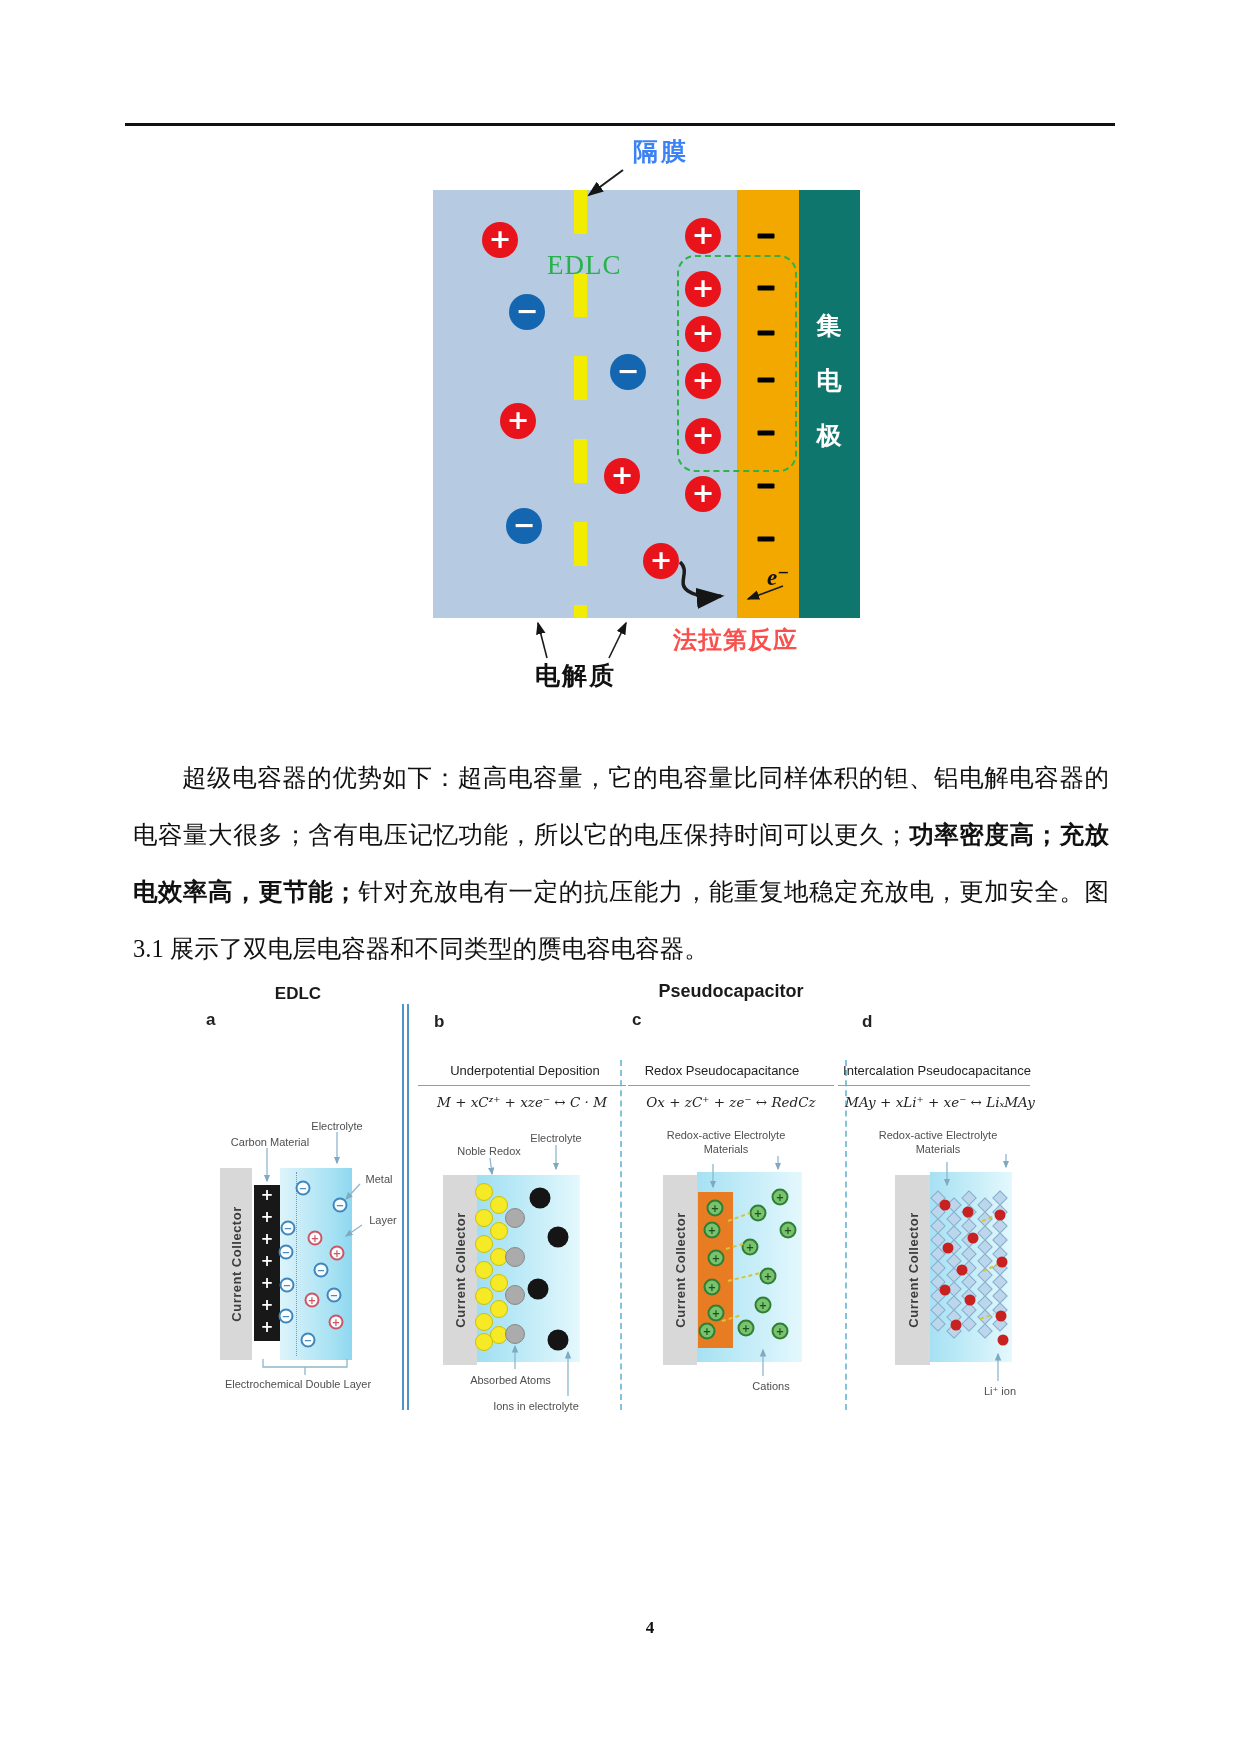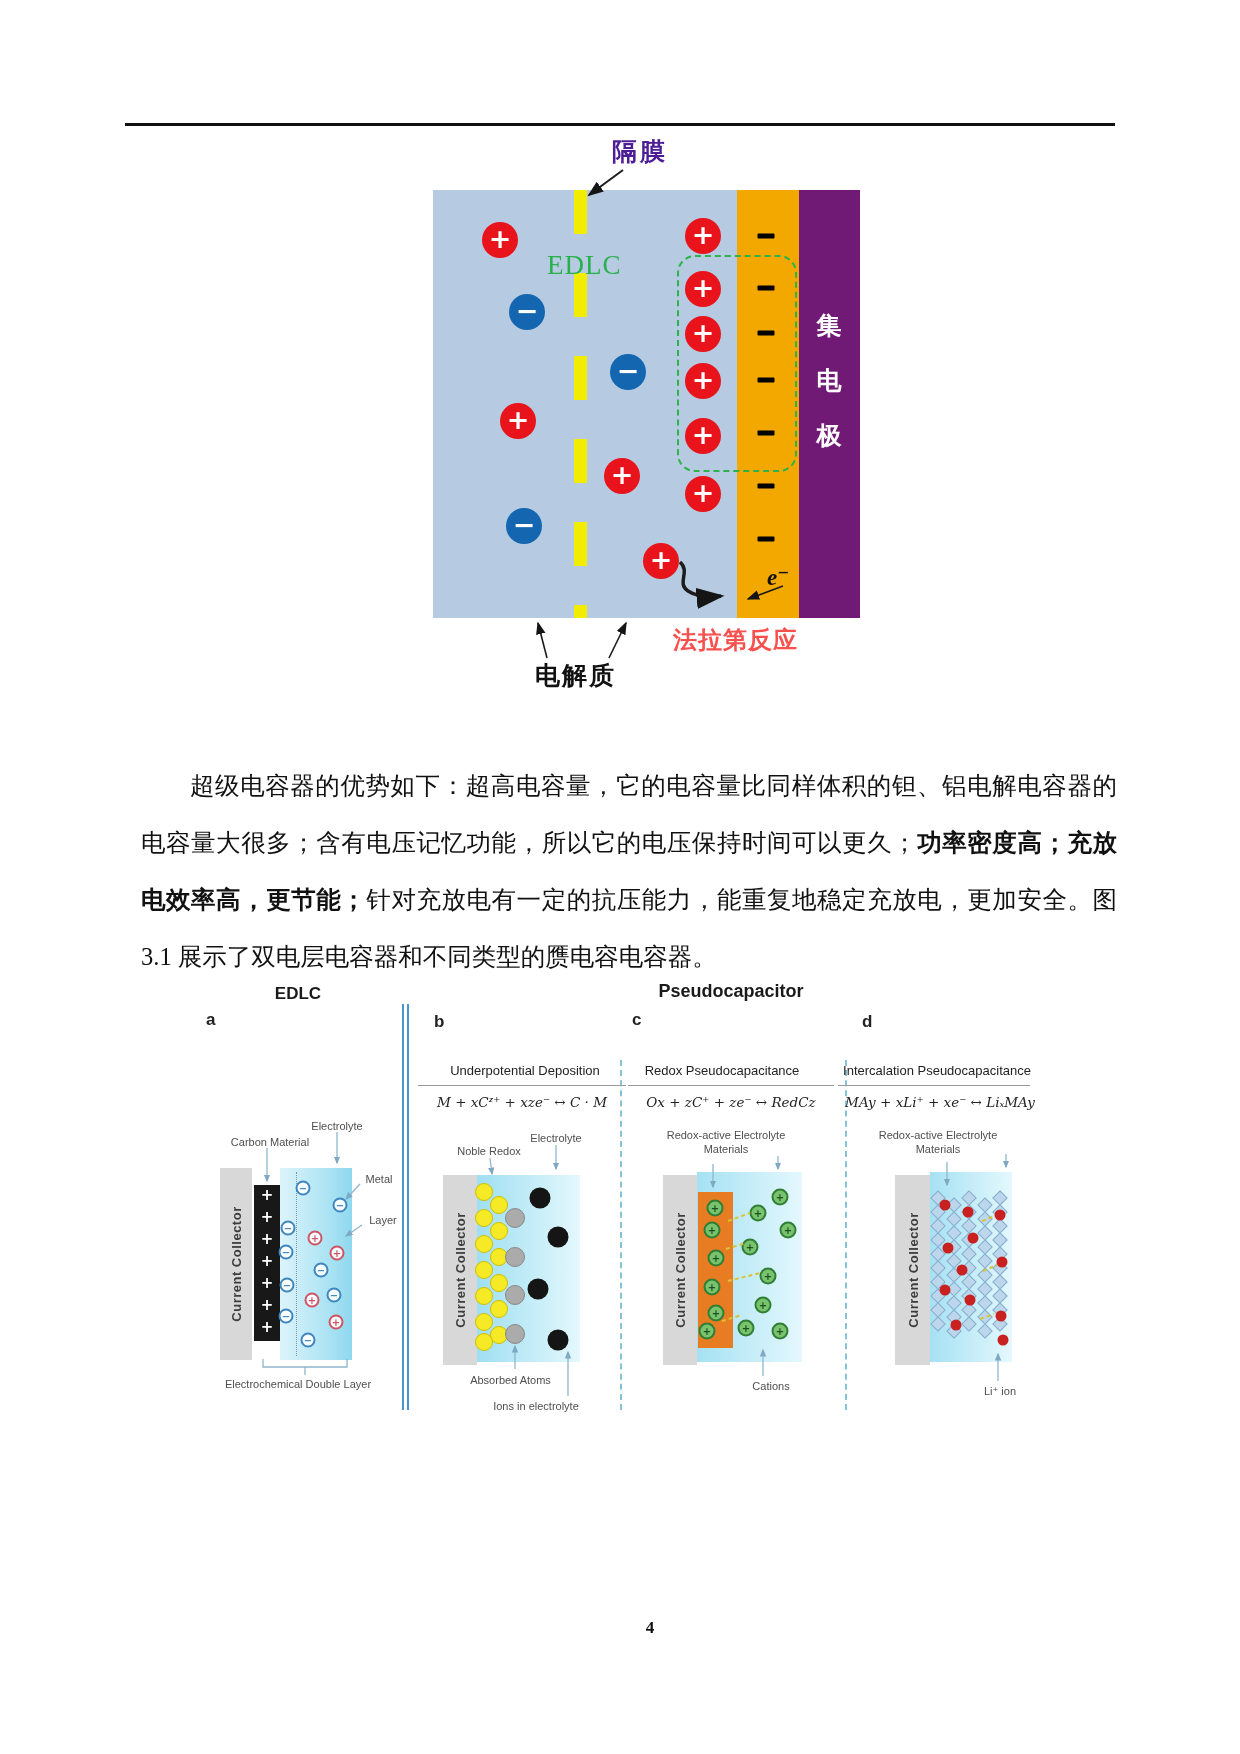--- a/index.html
+++ b/index.html
@@ -2,27 +2,27 @@
 <html><head>
 <meta charset="utf-8">
 <style>
 html,body{margin:0;padding:0;background:#fff;}
 .page{position:relative;width:1240px;height:1754px;background:#fff;overflow:hidden;
   font-family:"Liberation Serif","DejaVu Serif",serif;}
 .rule{position:absolute;left:125px;top:123px;width:990px;height:3px;background:#111;}
 
 
 .fig12{position:absolute;left:433px;top:135px;width:430px;height:575px;}
-.f12-sep-label{position:absolute;left:179px;top:0;font-weight:bold;font-size:25px;color:#4c1d95;letter-spacing:3px;}
+.f12-sep-label{position:absolute;left:200px;top:0;font-weight:bold;font-size:25px;color:#3b82f6;letter-spacing:3px;}
 .f12-diagram{position:absolute;left:0;top:55px;width:427px;height:428px;}
 .f12-blue{position:absolute;left:0;top:0;width:304px;height:428px;background:#b6cbe1;}
 .f12-sep{position:absolute;left:141px;top:0;width:13px;height:428px;
   background:repeating-linear-gradient(180deg,#f2ec00 0px,#f2ec00 44px,#b6cbe1 44px,#b6cbe1 83px);}
 .f12-orange{position:absolute;left:304px;top:0;width:62px;height:428px;background:#f3a800;}
-.f12-gray{position:absolute;left:366px;top:0;width:61px;height:428px;background:#701a75;}
+.f12-gray{position:absolute;left:366px;top:0;width:61px;height:428px;background:#0f766e;}
 .f12-collector-text{position:absolute;left:15px;top:108px;width:30px;line-height:55px;
   font-weight:bold;font-size:25px;color:#fff;word-break:break-all;text-align:center;}
 .f12-edlc{position:absolute;left:114px;top:60px;width:100px;font-size:27px;color:#28b14b;letter-spacing:1px;}
 .f12-greenbox{position:absolute;left:244px;top:65px;width:116px;height:213px;
   border:2px dashed #2db34a;border-radius:18px;}
 .layer{position:absolute;left:0;top:0;width:100%;height:100%;pointer-events:none;}
 .ion12{position:absolute;width:36px;height:36px;border-radius:50%;transform:translate(-50%,-50%);
   color:#fff;font-family:"DejaVu Sans",sans-serif;font-weight:bold;font-size:27px;
   display:flex;align-items:center;justify-content:center;line-height:1;}
 .ion12.cation{background:#e8131b;}
@@ -33,21 +33,21 @@
 .f12-electron{position:absolute;left:334px;top:428px;font-style:italic;font-weight:bold;font-size:23px;color:#111;}
 .f12-faraday{position:absolute;left:240px;top:489px;font-weight:bold;font-size:24px;color:#f8504d;letter-spacing:1px;}
 .f12-elyte{position:absolute;left:102px;top:524px;font-weight:bold;font-size:25px;color:#111;letter-spacing:2px;}
 .f12-svg{position:absolute;left:0;top:0;pointer-events:none;}
 
 .cap{position:absolute;left:133px;width:974px;text-align:center;font-size:20px;color:#111;}
 .cap12{top:712px;}
 .cap13{top:1458px;}
 
 
-.para{position:absolute;left:133px;top:749px;width:976px;margin:8px;
+.para{position:absolute;left:133px;top:749px;width:976px;margin:0;
   font-size:24.5px;line-height:57px;color:#111;text-align:justify;text-indent:49px;}
 .para b{font-weight:bold;}
 
 
 .fig13{position:absolute;left:170px;top:980px;width:860px;height:450px;
   font-family:"Liberation Sans","DejaVu Sans",sans-serif;}
 .f13-h{position:absolute;font-weight:bold;color:#1a1a1a;text-align:center;}
 .f13-h-edlc{left:88px;top:4px;width:80px;font-size:17px;}
 .f13-h-pseudo{left:456px;top:1px;width:210px;font-size:18px;}
 .f13-letter{position:absolute;font-weight:bold;font-size:17px;color:#222;}

